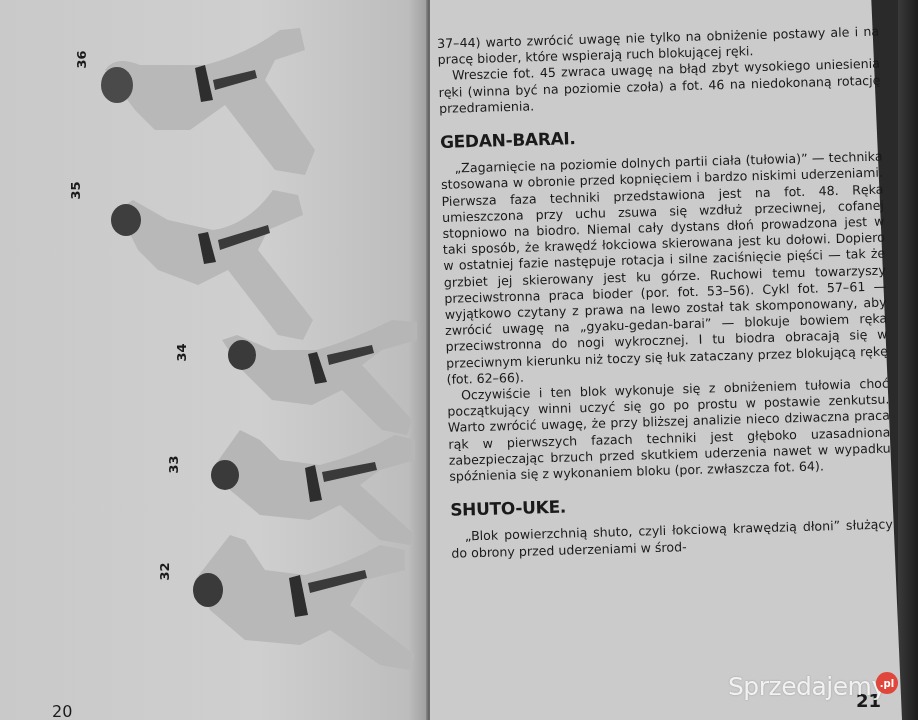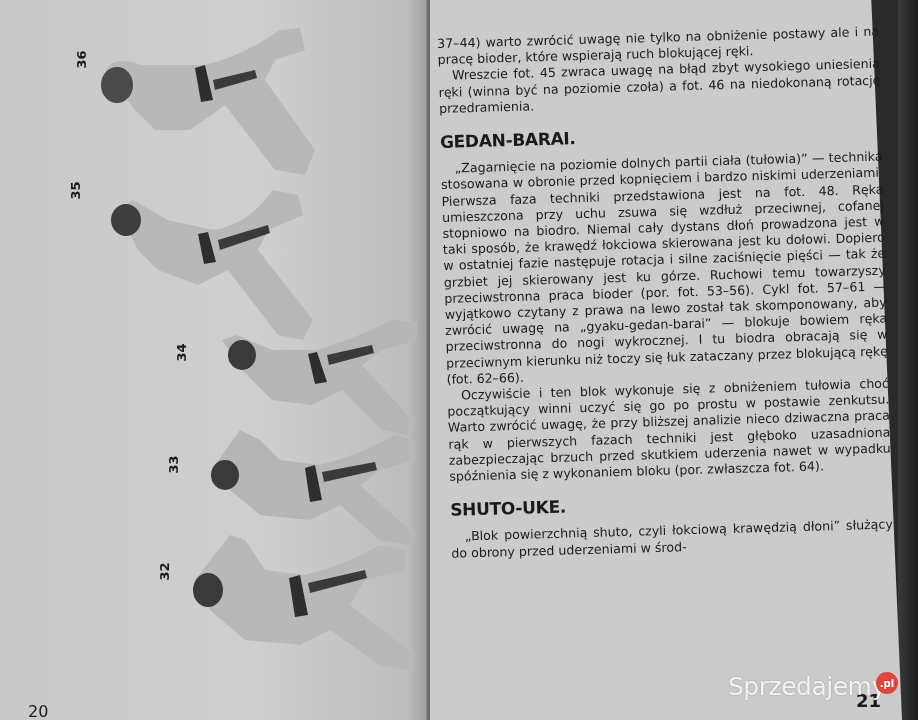--- a/index.html
+++ b/index.html
@@ -105,21 +105,21 @@
   <div class="figure" style="left:190px; top:515px; width:235px; height:155px;">
     <svg viewBox="0 0 235 155">
       <path d="M5 65 L40 20 L55 25 L75 55 L115 60 Q155 50 190 30 L215 35 L215 55 L175 65 L160 90 L225 140 L220 155 L190 150 L140 115 L110 130 L55 125 L20 95 Z" fill="#b8b8b8"></path>
       <ellipse cx="18" cy="75" rx="15" ry="17" fill="#3a3a3a"></ellipse>
       <path d="M110 60 L118 100 L105 102 L99 63 Z" fill="#2e2e2e"></path>
       <path d="M118 68 L175 55 L177 63 L120 78 Z" fill="#3a3a3a"></path>
     </svg>
   </div>
   <div class="fig-num" style="left:155px; top:564px;">32</div>
 
-  <div class="page-num" style="left:28px; top:702px;">20</div>
+  <div class="page-num" style="left:52px; top:702px;">20</div>
 </div>
 
 <div class="gutter"></div>
 <div class="right-edge-shadow"></div>
 <div class="right-page"></div>
 
 <div class="text-col">
   <p>37–44) warto zwrócić uwagę nie tylko na obniżenie postawy ale i na pracę bioder, które wspierają ruch blokującej ręki.</p>
   <p class="indent">Wreszcie fot. 45 zwraca uwagę na błąd zbyt wysokiego uniesienia ręki (winna być na poziomie czoła) a fot. 46 na niedokonaną rotację przedramienia.</p>
 

